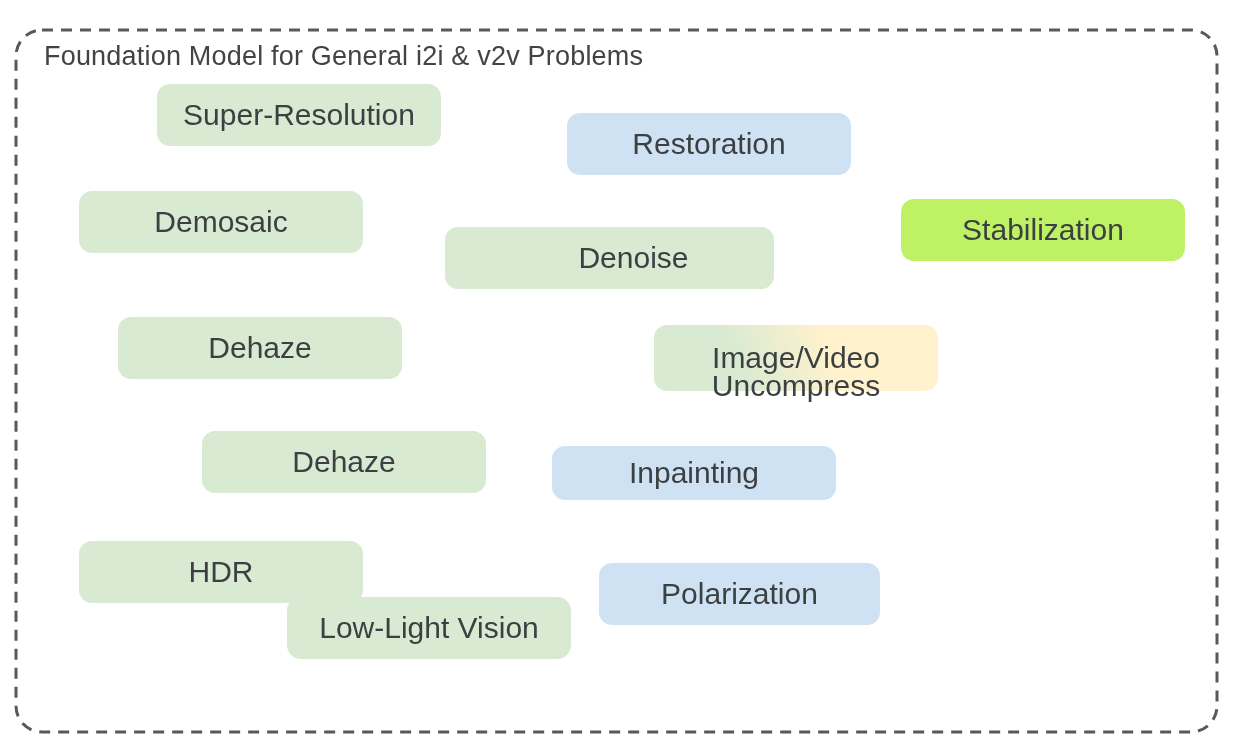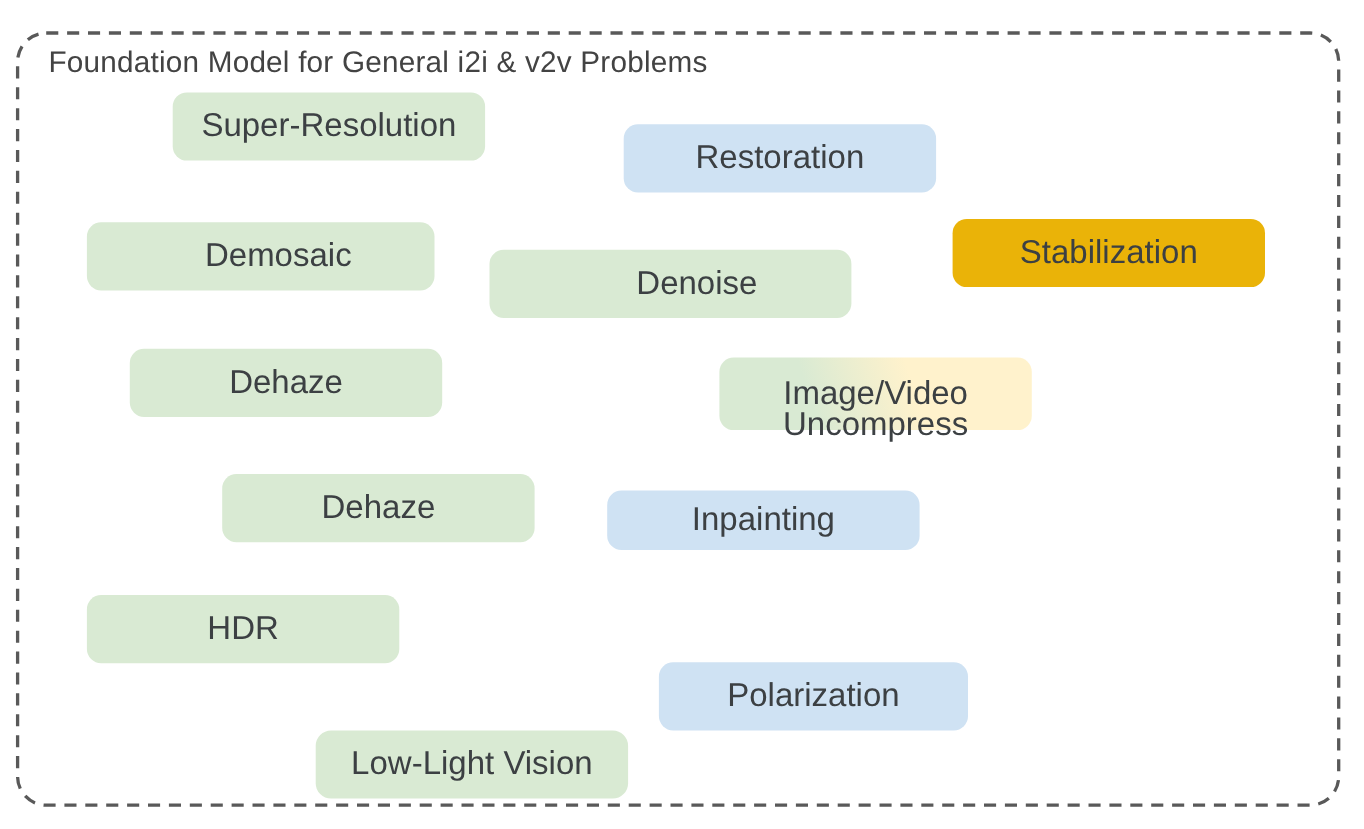--- a/index.html
+++ b/index.html
@@ -48,40 +48,40 @@
     justify-content: center;
     text-align: center;
   }
   .pill .pill-label {
     font-size: 30px;
     line-height: 28px;
     color: #3c4043;
   }
   .pill.green  { background: #d9ead3; }
   .pill.blue   { background: #cfe2f3; }
-  .pill.yellow { background: #eab308; }
+  .pill.yellow { background: #bef264; margin-left: 35px; }
   .pill.green-yellow {
     background: linear-gradient(72deg, #d9ead3 30%, #fff2cc 62%);
   }
 
   
   [data-name="pill-super-resolution"]       { left: 157px; top: 84px;  }
   [data-name="pill-restoration"]            { left: 567px; top: 113px; }
-  [data-name="pill-demosaic"]               { left: 79px;  top: 202px; padding-left: 32px; }
+  [data-name="pill-demosaic"]               { left: 79px;  top: 191px; }
   [data-name="pill-denoise"]                { left: 445px; top: 227px; width: 281px; padding-left: 48px; }
   [data-name="pill-stabilization"]          { left: 866px; top: 199px; }
   [data-name="pill-deblur"]                 { left: 118px; top: 317px; }
   [data-name="pill-image-video-uncompress"] { left: 654px; top: 325px; height: 66px; }
   [data-name="pill-image-video-uncompress"] .pill-label { max-width: 170px; margin-top: 27px; }
   [data-name="pill-dehaze"]                 { left: 202px; top: 431px; }
   [data-name="pill-inpainting"]             { left: 552px; top: 446px; height: 54px; }
   [data-name="pill-frame-interpolation"]    { left: 897px; top: 464px; }
   [data-name="pill-hdr"]                    { left: 79px;  top: 541px; }
-  [data-name="pill-polarization"]           { left: 599px; top: 563px; width: 281px; margin-top: 39px; }
-  [data-name="pill-low-light-vision"]       { left: 287px; top: 664px; border-radius: 14px; }
+  [data-name="pill-polarization"]           { left: 599px; top: 563px; width: 281px; }
+  [data-name="pill-low-light-vision"]       { left: 287px; top: 597px; border-radius: 14px; }
 </style>
 </head>
 <body>
 
 <div class="stage" data-name="foundation-model-figure">
 
   <div class="border-layer" data-name="dashed-border">
     <svg width="1240" height="754" viewBox="0 0 1240 754" xmlns="http://www.w3.org/2000/svg">
       <rect x="16" y="30" width="1201" height="702" rx="26" ry="26" fill="none" stroke="#595959" stroke-width="3" stroke-dasharray="11 8" data-name="dashed-border-rect"></rect>
     </svg>

